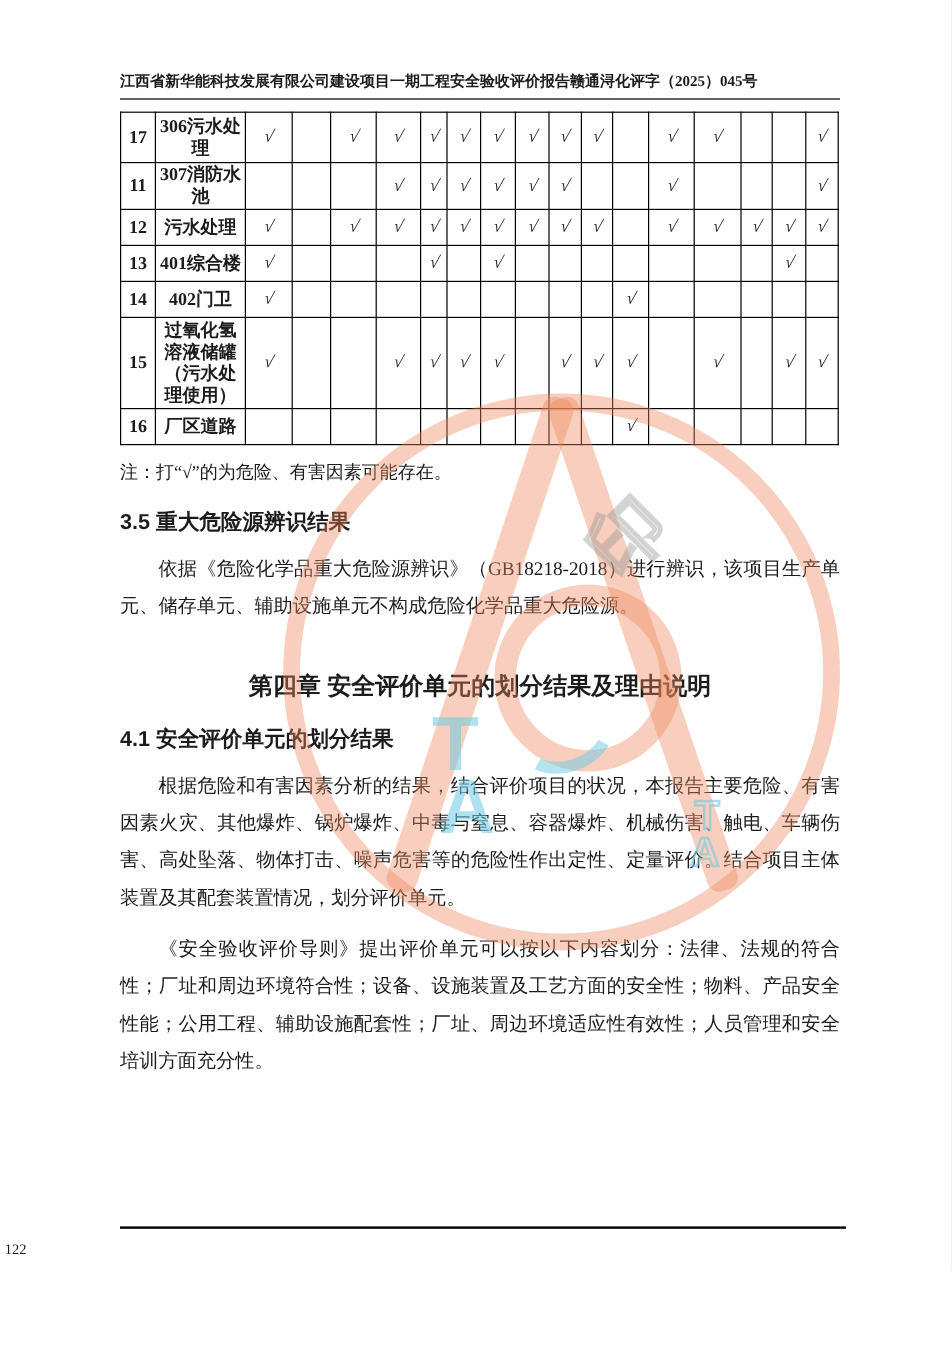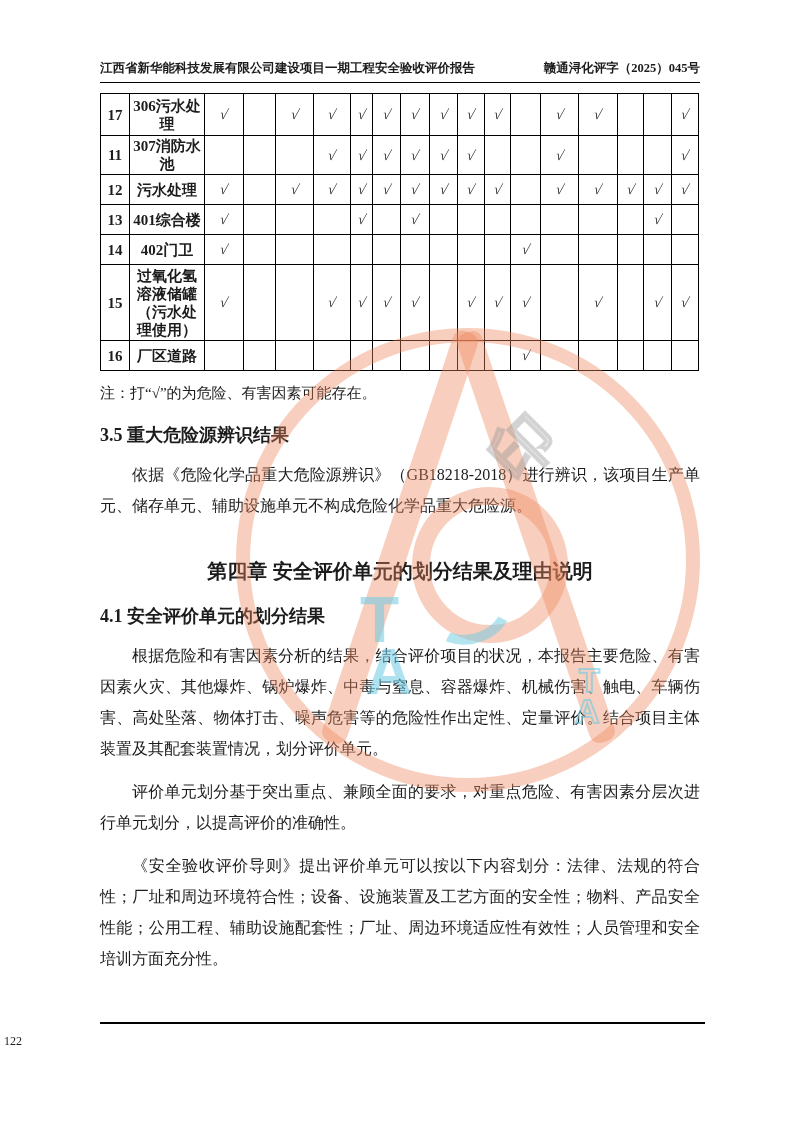--- a/index.html
+++ b/index.html
@@ -13,21 +13,21 @@
     color:#1c1c1c;
   }
   .content{
     position:absolute;
     left:100px; top:60px; width:600px;
     z-index:1;
   }
   
   .header{
     display:flex;
-    justify-content:space-between;
+    justify-content:flex-start;
     align-items:flex-end;
     font-size:12.5px;
     font-weight:bold;
     padding-bottom:5px;
     border-bottom:1.5px solid #000;
     white-space:nowrap;
   }
   
   table.hazard{
     border-collapse:collapse;
@@ -61,21 +61,21 @@
   }
   
   .note{
     margin:13px 0 0 0;
     font-size:15px;
   }
   .h-sub{
     margin:20px 0 0 0;
     font-size:18px;
     font-weight:bold;
-    font-family:Liberation Serif, serif;
+    font-family:Liberation Sans, sans-serif;
   }
   .para{
     margin:12px 0 0 0;
     font-size:16px;
     line-height:31px;
     text-align:justify;
     text-indent:2em;
   }
   .chapter{
     margin:37px 0 0 0;
@@ -352,21 +352,20 @@
 
     <p class="note">注：打“√”的为危险、有害因素可能存在。</p>
 
     <h3 class="h-sub">3.5 重大危险源辨识结果</h3>
     <p class="para">依据《危险化学品重大危险源辨识》（GB18218-2018）进行辨识，该项目生产单元、储存单元、辅助设施单元不构成危险化学品重大危险源。</p>
 
     <h2 class="chapter">第四章 安全评价单元的划分结果及理由说明</h2>
     <h3 class="h-sub h41">4.1 安全评价单元的划分结果</h3>
 
     <p class="para">根据危险和有害因素分析的结果，结合评价项目的状况，本报告主要危险、有害因素火灾、其他爆炸、锅炉爆炸、中毒与窒息、容器爆炸、机械伤害、触电、车辆伤害、高处坠落、物体打击、噪声危害等的危险性作出定性、定量评价。结合项目主体装置及其配套装置情况，划分评价单元。</p>
-    <p class="para">评价单元划分基于突出重点、兼顾全面的要求，对重点危险、有害因素分层次进行单元划分，以提高评价的准确性。</p>
     <p class="para">《安全验收评价导则》提出评价单元可以按以下内容划分：法律、法规的符合性；厂址和周边环境符合性；设备、设施装置及工艺方面的安全性；物料、产品安全性能；公用工程、辅助设施配套性；厂址、周边环境适应性有效性；人员管理和安全培训方面充分性。</p>
 
   </div>
 
   <div class="footer-line"></div>
   <div class="page-number">122</div>
 
   <div class="wm">
     <div class="ring"></div>
     <div class="leg leg-left"></div>

